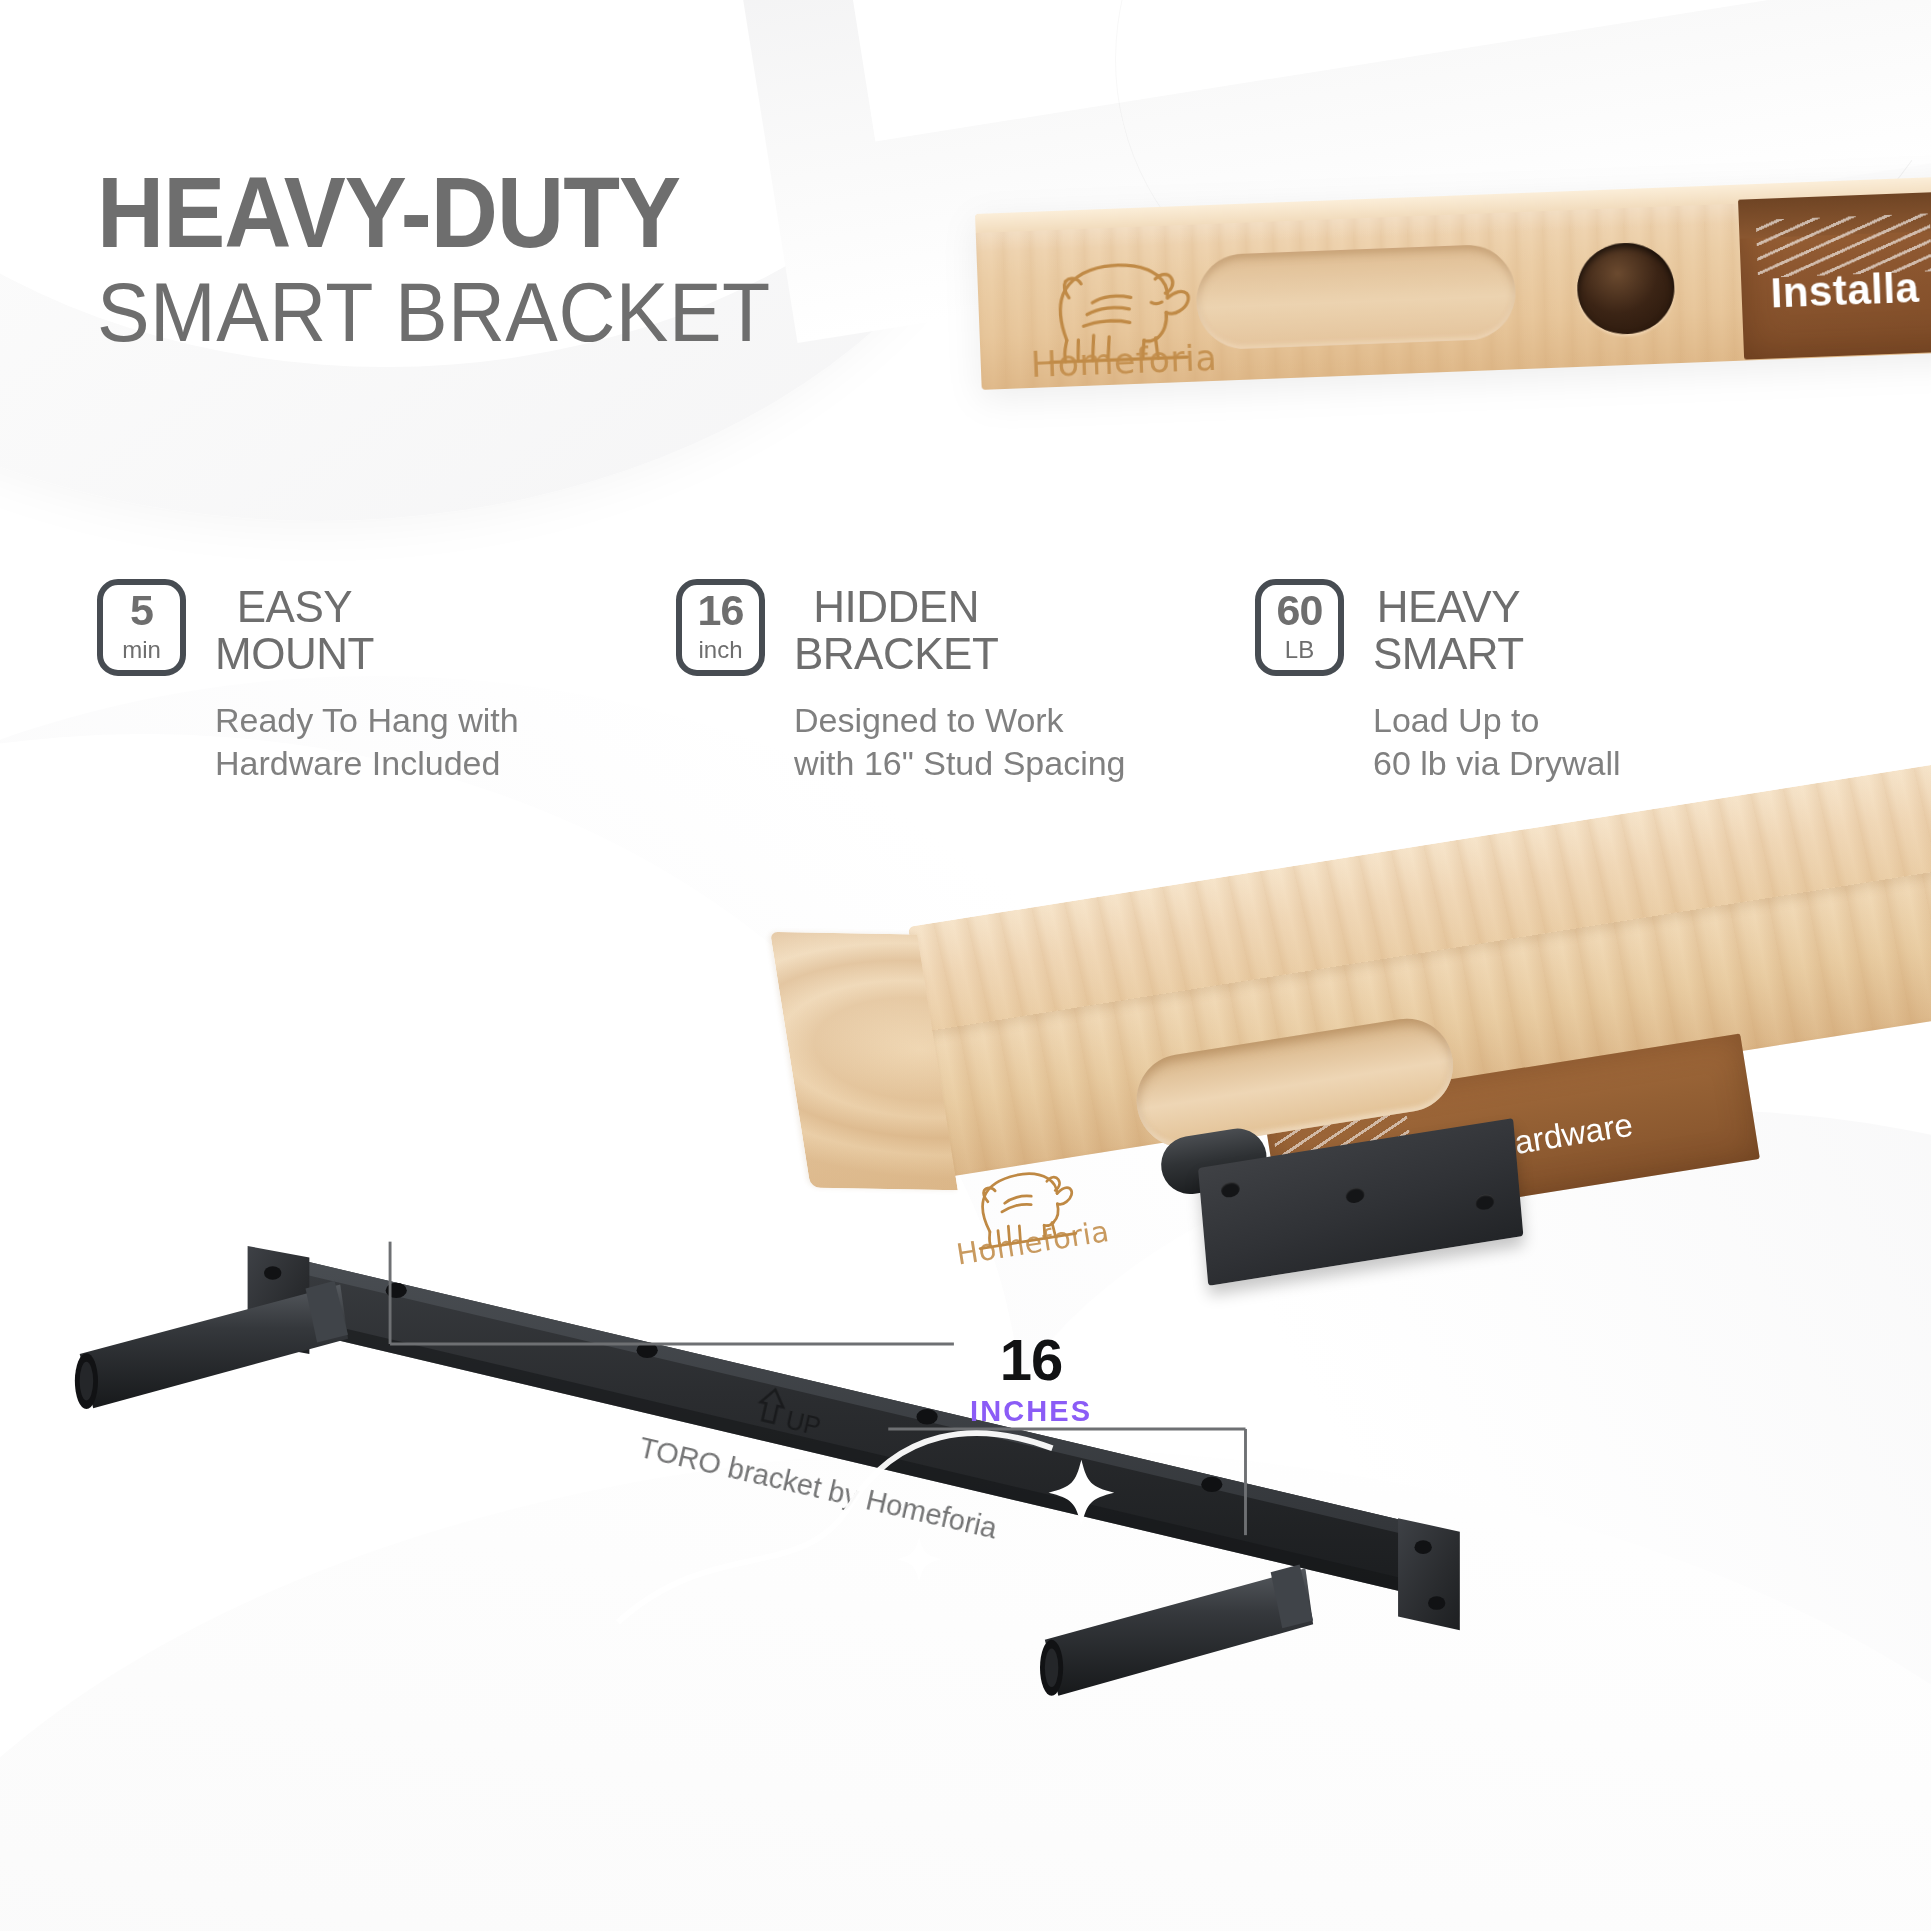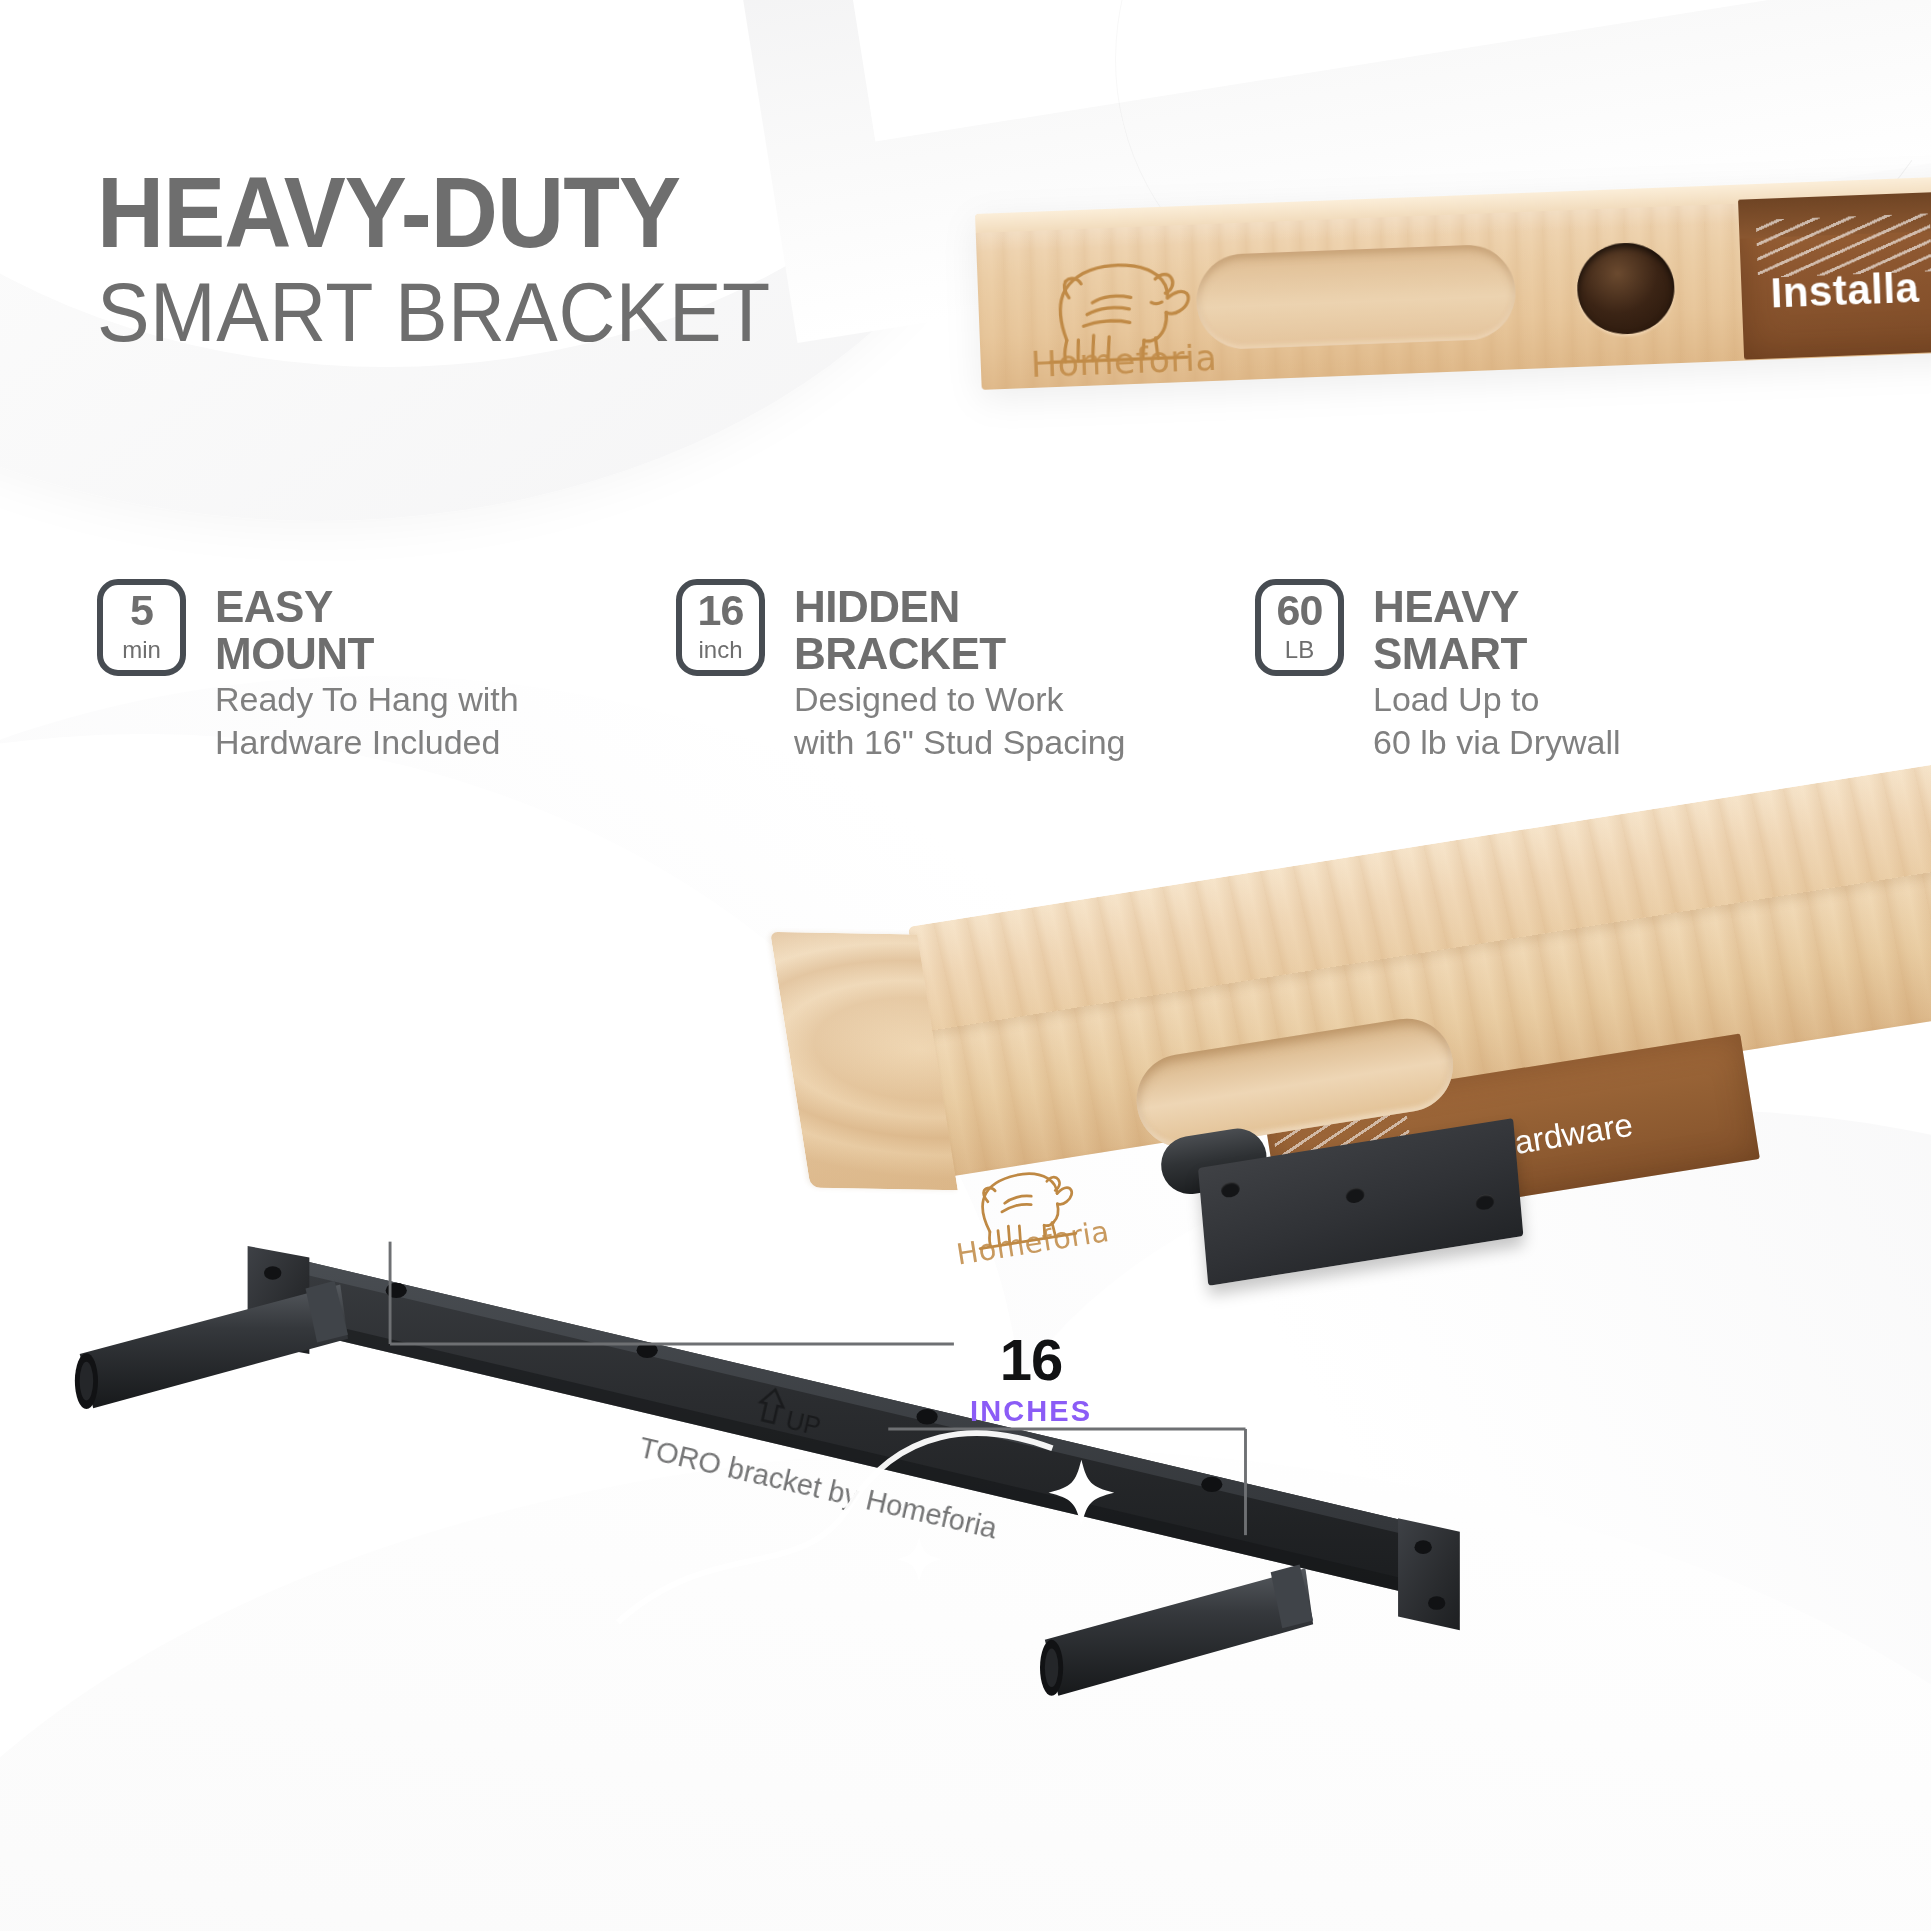--- a/index.html
+++ b/index.html
@@ -109,26 +109,26 @@
     background:#ffffff;
   }
   .badge-value {
     font-size:43px; font-weight:700; color:#6e6e6e; line-height:.9;
     letter-spacing:-1px;
   }
   .badge-unit {
     font-size:24px; font-weight:400; color:#6e6e6e; line-height:1.1; margin-top:7px;
   }
   .feature-title {
-    font-size:44px; font-weight:700; color:#6e6e6e; line-height:1.08;
-    letter-spacing:-0.5px; padding-top:3.9px;
+    font-size:44px; font-weight:400; color:#6e6e6e; line-height:1.08;
+    letter-spacing:-0.5px; padding-top:3.9px;text-align:center;
   }
   .feature-title span { display:block; }
   .feature-desc {
-    margin-left:118px;
+    margin-top:21px; margin-left:118px;
     font-size:34px; font-weight:400; color:#808080; line-height:1.26;
   }
   .feature-desc span { display:block; }
 
   
   .photo-top {
     position:absolute; left:975px; top:214px; width:1081px; height:193px;
     z-index:6;
     transform:rotate(-2.2deg);
     transform-origin:left top;

